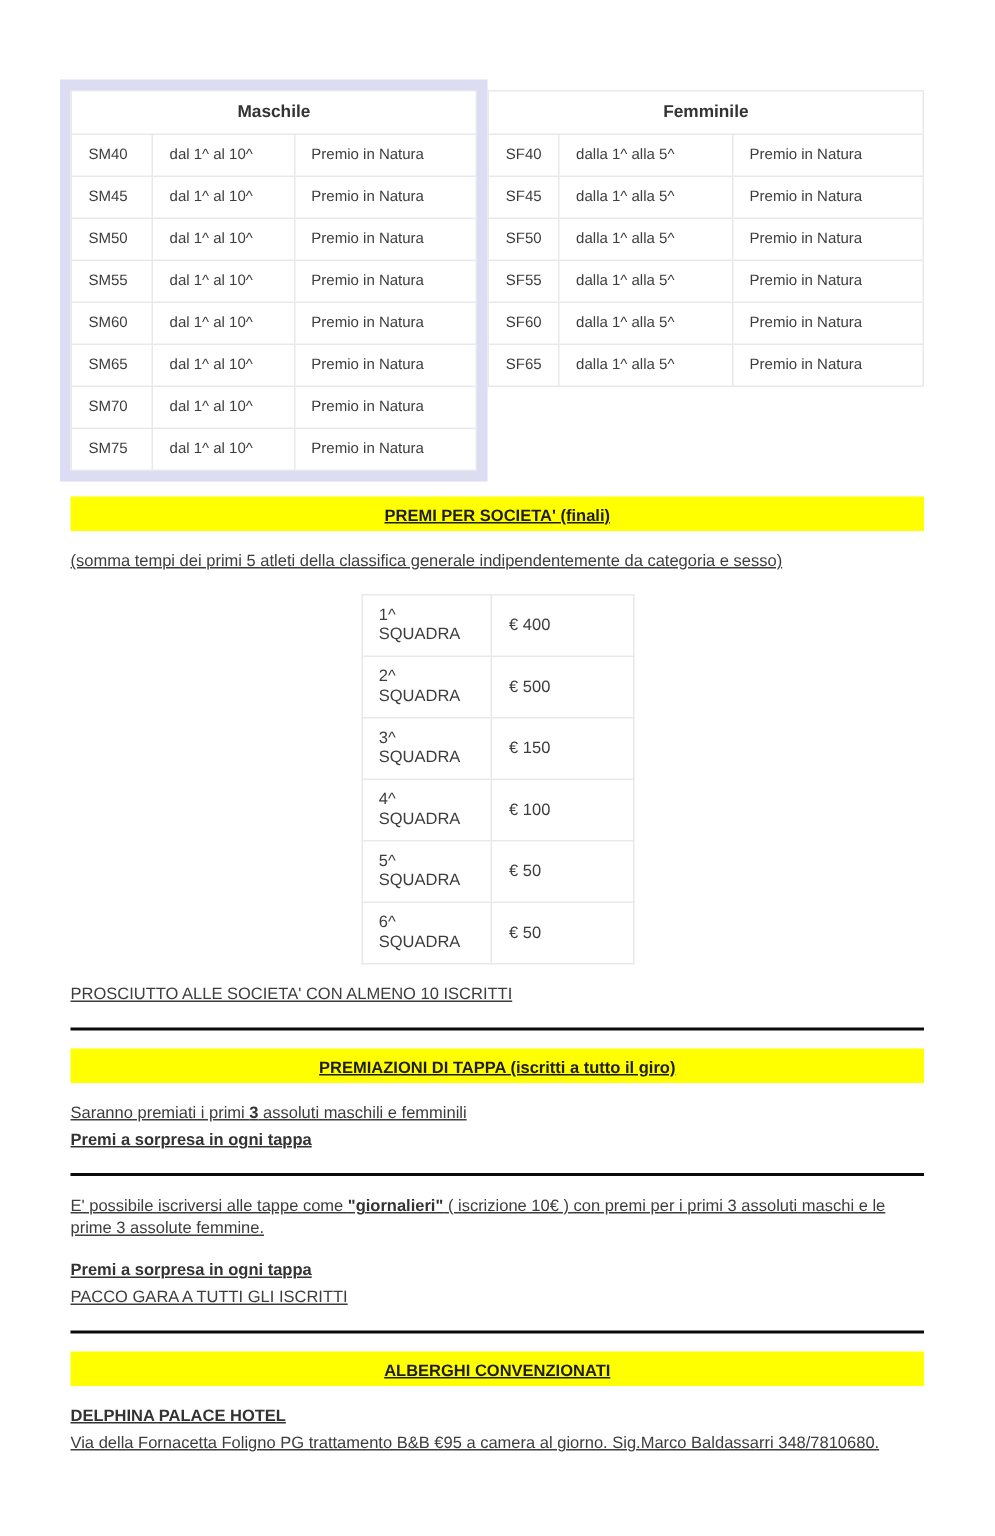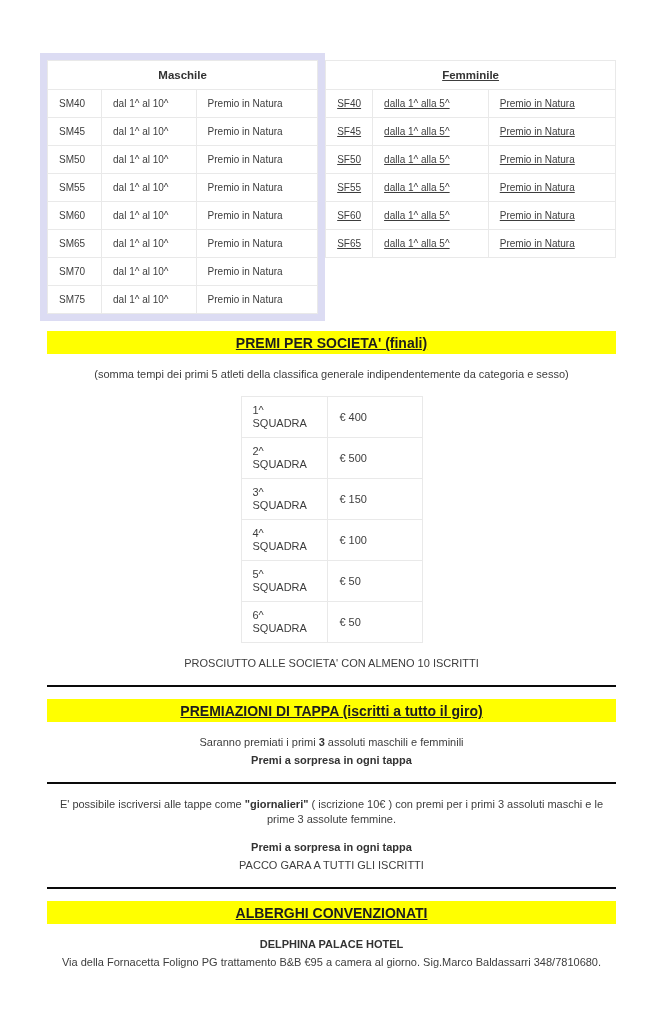--- a/index.html
+++ b/index.html
@@ -13,46 +13,46 @@
   .page { padding: 60px 47px 0 47px; border-radius: 18px; }
 
   
   .tables-row { display: flex; justify-content: space-between; align-items: flex-start; }
   .block-selected {
     border: 7px solid #dcdcf3;
     margin: -7px 0 0 -7px;
     width: 290px;
     background: #fff;
   }
-  .fem-block { width: 296px; text-decoration: underline; }
+  .fem-block { width: 296px; }
   table { border-collapse: collapse; width: 100%; color: #3d3d3d; }
   .cat-table th, .cat-table td { border: 1px solid #e9e9e9; }
   .cat-table th {
     font-weight: 700; text-align: center;
     font-size: 11.5px; padding: 8px 6px; color: #333;
   }
   .cat-table td { font-size: 10px; padding: 7px 11px; line-height: 13px; }
   col.c1-m { width: 20%; } col.c2-m { width: 35%; } col.c3-m { width: 45%; }
   col.c1-f { width: 16%; } col.c2-f { width: 40%; } col.c3-f { width: 44%; }
 
   
   .section-heading {
     background: #ffff00;
     text-align: center;
     padding: 3px 0 2px 0;
     margin-top: 12px;
   }
   .section-heading span {
-    font-weight: 700; font-size: 14px; color: #1d1d1d;
+    font-weight: 700; font-size: 11px; color: #1d1d1d;
     text-decoration: underline;
   }
   .first-heading { margin-top: 10px; }
 
   
-  .center { text-align: center; font-size: 11px; line-height: 15px; margin-top: 13px; }
+  .center { text-align: left; font-size: 11px; line-height: 15px; margin-top: 13px; text-decoration: underline; }
   .center b { font-weight: 700; color: #333; }
   .bold-line { font-weight: 700; color: #333; }
   .tight { margin-top: 3px; }
 
   
   .squadra-wrap { width: 182px; margin: 14px auto 12px auto; }
   .squadra-table td { border: 1px solid #e9e9e9; font-size: 11px; padding: 7px 11px; line-height: 13px; }
   .squadra-table td:first-child { width: 48%; }
   .squadra-table td:last-child { text-align: left; }
 

